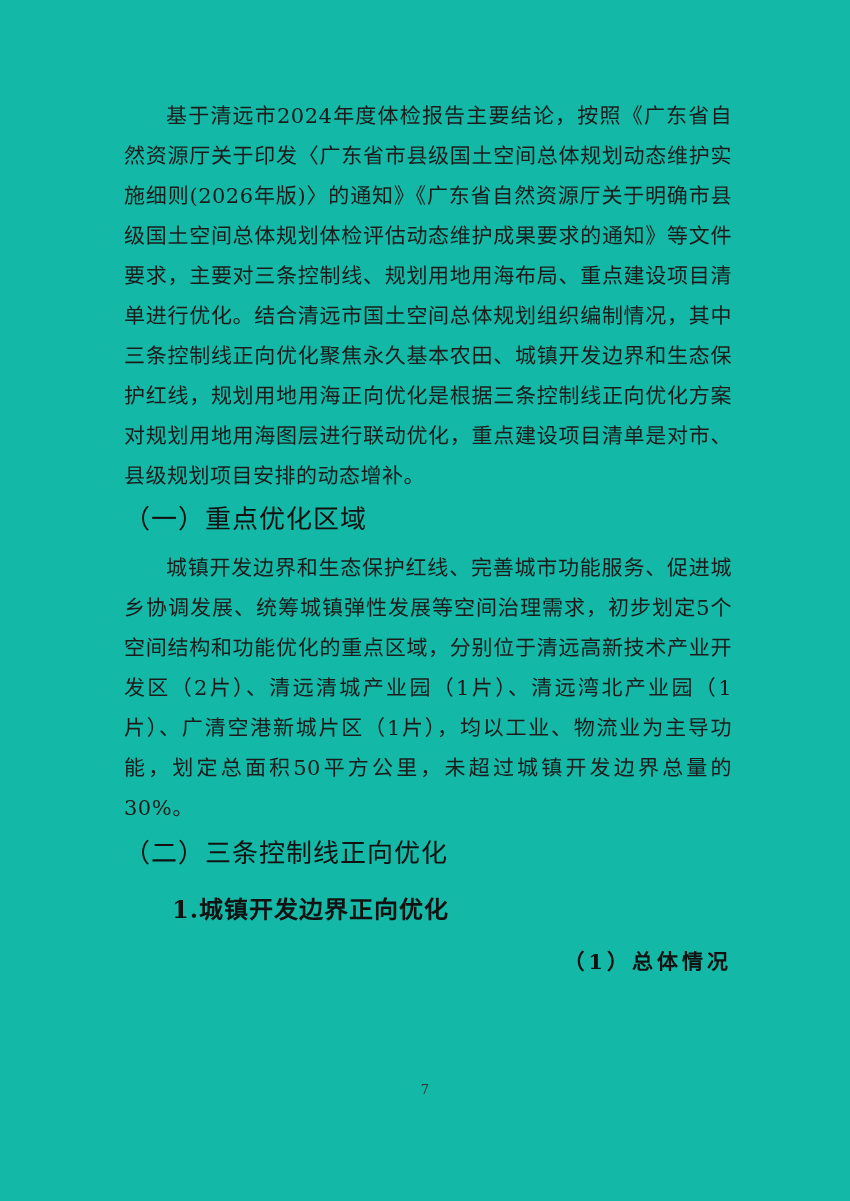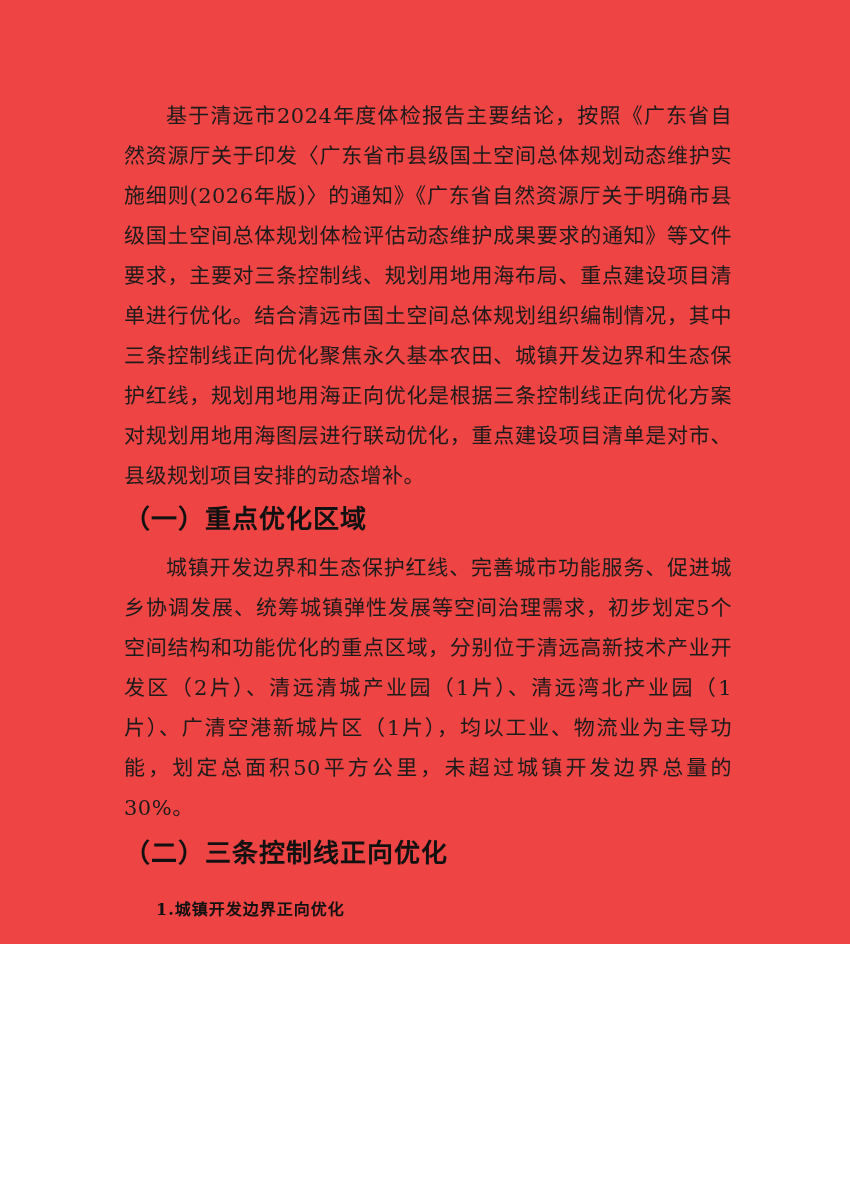--- a/index.html
+++ b/index.html
@@ -3,22 +3,22 @@
 <meta charset="utf-8">
 <style>
   html, body {
     margin: 0;
     padding: 0;
     background: #ffffff;
   }
   .doc-page {
     position: relative;
     width: 850px;
-    height: 944px;
-    background: #ef4444;
+    height: 1201px;
+    background: #14b8a6;
     overflow: hidden;
     font-family: "DejaVu Serif", "Liberation Serif", serif;
     color: #1b1b1b;
   }
   .doc-content {
     position: absolute;
     left: 124px;
     top: 96px;
     width: 608px;
   }
@@ -29,31 +29,31 @@
     text-align: justify;
     text-justify: inter-ideograph;
     text-indent: 2em;
     color: #1b1b1b;
     letter-spacing: 0.5px;
   }
   .section-heading {
     margin: 0 0 6px 0;
     font-size: 26px;
     line-height: 46px;
-    font-weight: bold;
+    font-weight: normal;
     color: #111111;
     letter-spacing: 1px;
   }
   .section-heading.second {
     margin-top: 2px;
     margin-bottom: 0;
   }
   .sub-heading-1 {
     margin: 14px 0 0 2em;
-    font-size: 16px;
+    font-size: 24px;
     line-height: 40px;
     font-weight: bold;
     color: #111111;
     letter-spacing: 1px;
   }
   .sub-heading-2 {
     margin: 12px 0 0 3em;
     font-size: 21px;
     line-height: 40px;
     font-weight: bold;

